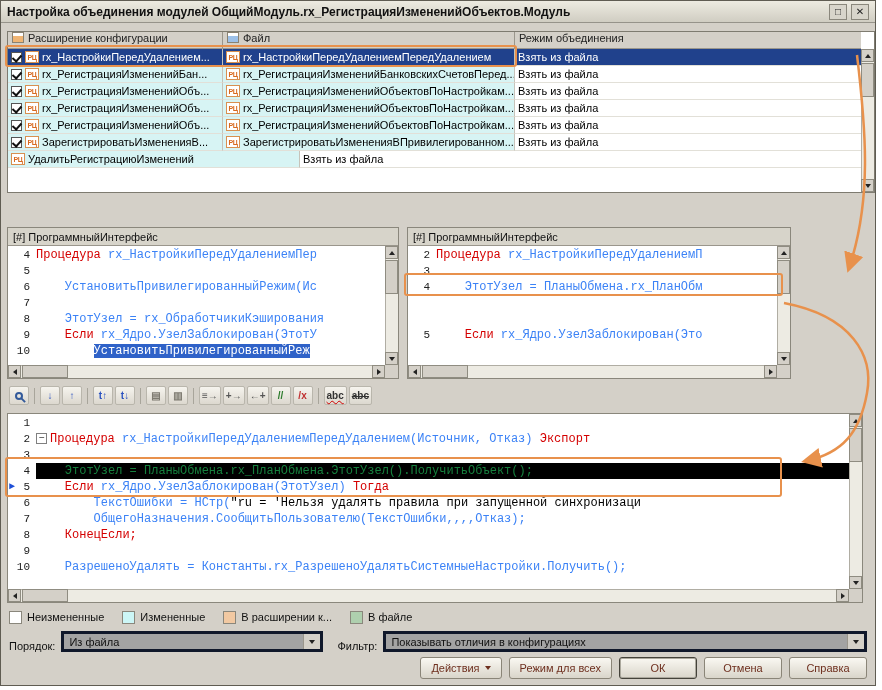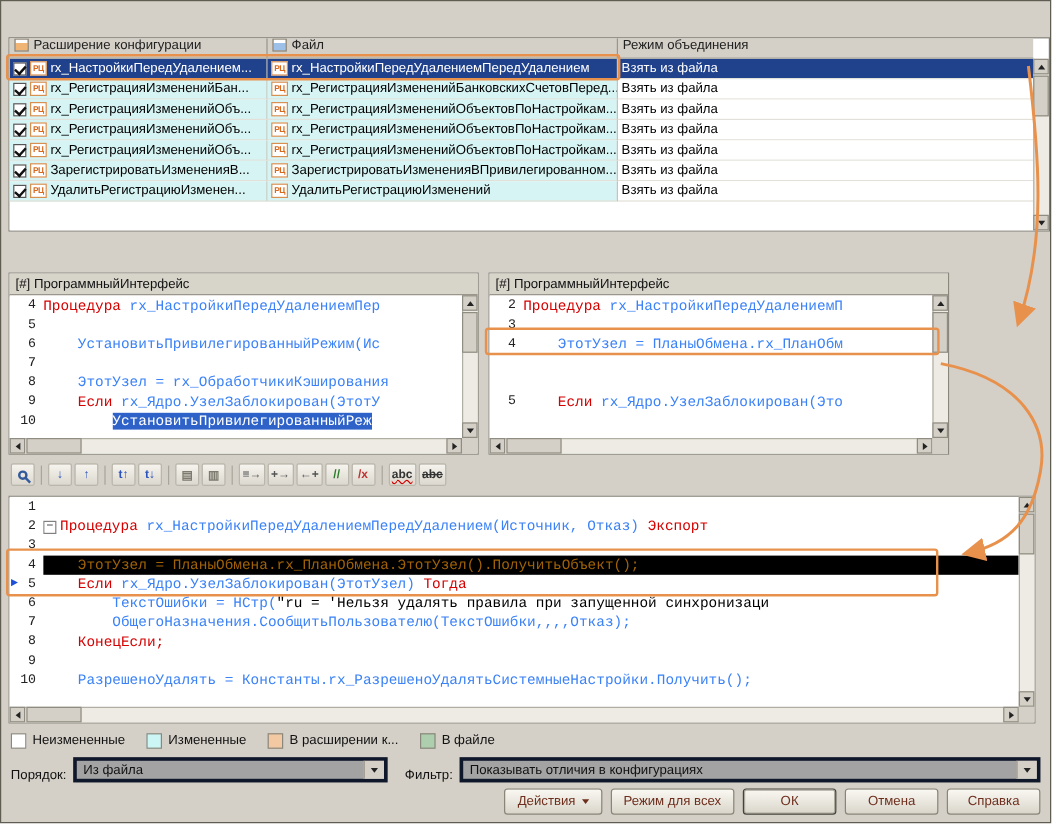--- a/index.html
+++ b/index.html
@@ -42,21 +42,21 @@
   .lnnum{height:16px;padding-right:6px;position:relative}
   .curmark{position:absolute;left:1px;top:2px;color:#1e4fd8;font-size:10px;line-height:12px}
   .codelines{position:absolute;left:28px;top:1px;right:13px;bottom:13px;overflow:hidden;font:12px/16px "Liberation Mono",monospace;color:#000}
   .cline{height:16px;white-space:pre}
   .sg-kw{color:#d40000}
   .sg-id{color:#3b82f6}
   .sg-str{color:#000}
   .sg-pln{color:#000}
   .sg-sel{background:#2f62c8;color:#fff}
   .cline.black{background:#000}
-  .cline.black span{color:#a16207}
+  .cline.black span{color:#15803d}
   .sg-fold{display:inline-block;width:11px;height:11px;border:1px solid #808080;line-height:9px;text-align:center;font-size:10px;color:#333;background:#fff;margin-right:3px;vertical-align:1px}
 
   
   .vscroll{position:absolute;right:0;top:0;bottom:13px;width:13px;background:#edebe3;border-left:1px solid #b0ada3}
   .hscroll{position:absolute;left:0;bottom:0;right:13px;height:13px;background:#edebe3;border-top:1px solid #b0ada3}
   .table .vscroll{top:17px;bottom:0}
   .sbtn{position:absolute;width:13px;height:13px;background:#d4d0c8;border:1px solid #8f8c81;display:flex;align-items:center;justify-content:center}
   .vscroll .up{top:0;left:-1px}.vscroll .down{bottom:0;left:-1px}
   .hscroll .left{left:0;top:-1px}.hscroll .right{right:0;top:-1px}
   .sthumb{position:absolute;background:#d4d0c8;border:1px solid #8f8c81}
@@ -103,20 +103,25 @@
   #anno-row{left:4px;top:44px;width:512px;height:22px}
   #anno-right{left:403px;top:272px;width:379px;height:23px}
   #anno-bottom{left:4px;top:456px;width:777px;height:40px}
   .arrows{position:absolute;left:0;top:0;z-index:41;pointer-events:none}
 </style>
 </head>
 <body>
 
 <div class="window">
 
+  <div class="titlebar">
+    <span class="title">Настройка объединения модулей ОбщийМодуль.rx_РегистрацияИзмененийОбъектов.Модуль</span>
+    <span class="wctrl">□</span>
+    <span class="wctrl">✕</span>
+  </div>
 
   <div class="table">
     <div class="thead">
       <div class="hc c1">
         <span class="hicon"></span>
         <span>Расширение конфигурации</span>
       </div>
       <div class="hc c2">
         <span class="hicon file"></span>
         <span>Файл</span>
@@ -192,25 +197,20 @@
             <span class="picon">РЦ</span>
             <span class="txt">ЗарегистрироватьИзмененияВ...</span>
           </div>
           <div class="cell c2">
             <span class="picon">РЦ</span>
             <span class="txt">ЗарегистрироватьИзмененияВПривилегированном...</span>
           </div>
           <div class="cell c3">Взять из файла</div>
         </div>
         <div class="trow">
-          <div class="cell c1">
-            <span class="cb checked"></span>
-            <span class="picon">РЦ</span>
-            <span class="txt">УдалитьРегистрациюИзменен...</span>
-          </div>
           <div class="cell c2">
             <span class="picon">РЦ</span>
             <span class="txt">УдалитьРегистрациюИзменений</span>
           </div>
           <div class="cell c3">Взять из файла</div>
         </div>
       </div>
     <div class="vscroll" style="bottom:0">
       <div class="sbtn up">
           <i class="tri tri-up"></i>

